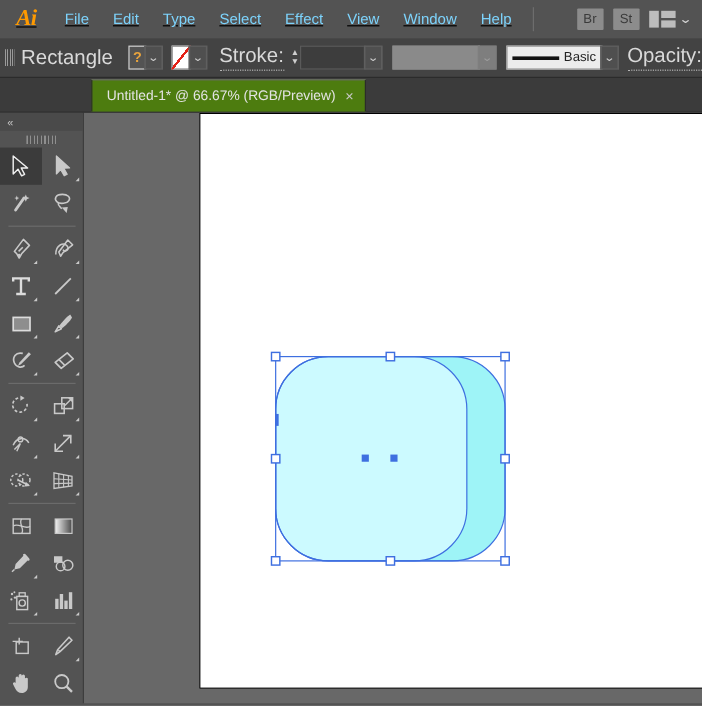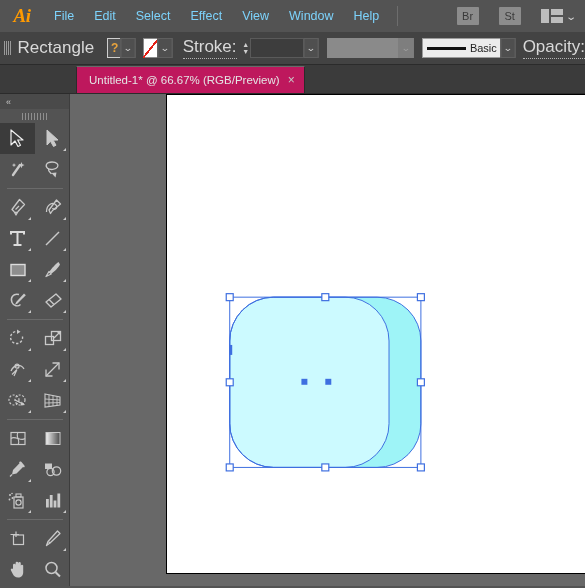--- a/index.html
+++ b/index.html
@@ -13,20 +13,21 @@
     -webkit-font-smoothing: antialiased;
     position: relative;
   }
   .app { width: 585px; height: 588px; position: relative; background: #535353; }
 
   
   .menubar {
     height: 32px; background: #535353;
     display: flex; align-items: center;
     position: relative;
+    text-decoration: underline;
   }
   .ai-logo {
     width: 44px; height: 32px;
     display: flex; align-items: center; justify-content: center;
     color: #FF9A00; font-size: 19px; font-weight: bold;
     letter-spacing: -0.5px;
     font-family: "Liberation Serif", serif;
     font-style: italic;
   }
   .menu-item {
@@ -39,21 +40,21 @@
     margin: 0 8px;
   }
   .mb-right {
     position: absolute; right: 0; top: 0; height: 32px;
     display: flex; align-items: center;
   }
   .sq-btn {
     width: 22px; height: 18px; background: #8c8c8c;
     color: #3a3a3a; font-size: 11px;
     display: flex; align-items: center; justify-content: center;
-    margin-right: 20px; border-radius: 1px;
+    margin-right: 8px; border-radius: 1px;
   }
   .ws-icon {
     width: 22px; height: 14px; position: relative; margin-right: 4px;
   }
   .ws-icon i { position: absolute; background: #bdbdbd; display: block; }
   .ws-icon i.a { left: 0; top: 0; width: 8px; height: 14px; }
   .ws-icon i.b { left: 10px; top: 0; width: 12px; height: 6px; }
   .ws-icon i.c { left: 10px; top: 8px; width: 12px; height: 6px; }
   .chev {
     color: #d3d3d3; font-size: 10px; margin-right: 10px;
@@ -122,21 +123,21 @@
   .brush-name { color: #222; font-size: 11px; }
 
   
   .tabbar {
     height: 28px; background: #3b3b3b;
     display: flex; align-items: flex-end;
     border-bottom: 1px solid #2b2b2b;
   }
   .tab-spacer { width: 76px; height: 28px; }
   .doc-tab {
-    height: 27px; background: #be185d;
+    height: 27px; background: #4d7c0f;
     border-top: 1px solid #6a6a6a;
     border-left: 1px solid #2b2b2b; border-right: 1px solid #2b2b2b;
     display: flex; align-items: center; gap: 8px;
     padding: 0 9px 0 12px; box-sizing: border-box;
   }
   .tab-title { color: #E4E4E4; font-size: 11.5px; white-space: nowrap; }
   .tab-close { color: #C9C9C9; font-size: 12px; line-height: 1; cursor: pointer; }
 
   
   .body-row { display: flex; height: 492px; }
@@ -198,20 +199,21 @@
 </style>
 </head>
 <body>
 
 <div class="app">
 
   <div class="menubar">
     <div class="ai-logo">Ai</div>
     <div class="menu-item">File</div>
     <div class="menu-item">Edit</div>
+    <div class="menu-item">Type</div>
     <div class="menu-item">Select</div>
     <div class="menu-item">Effect</div>
     <div class="menu-item">View</div>
     <div class="menu-item">Window</div>
     <div class="menu-item">Help</div>
     <div class="menu-sep"></div>
     <div class="mb-right">
       <div class="sq-btn">Br</div>
       <div class="sq-btn">St</div>
       <div class="ws-icon">

